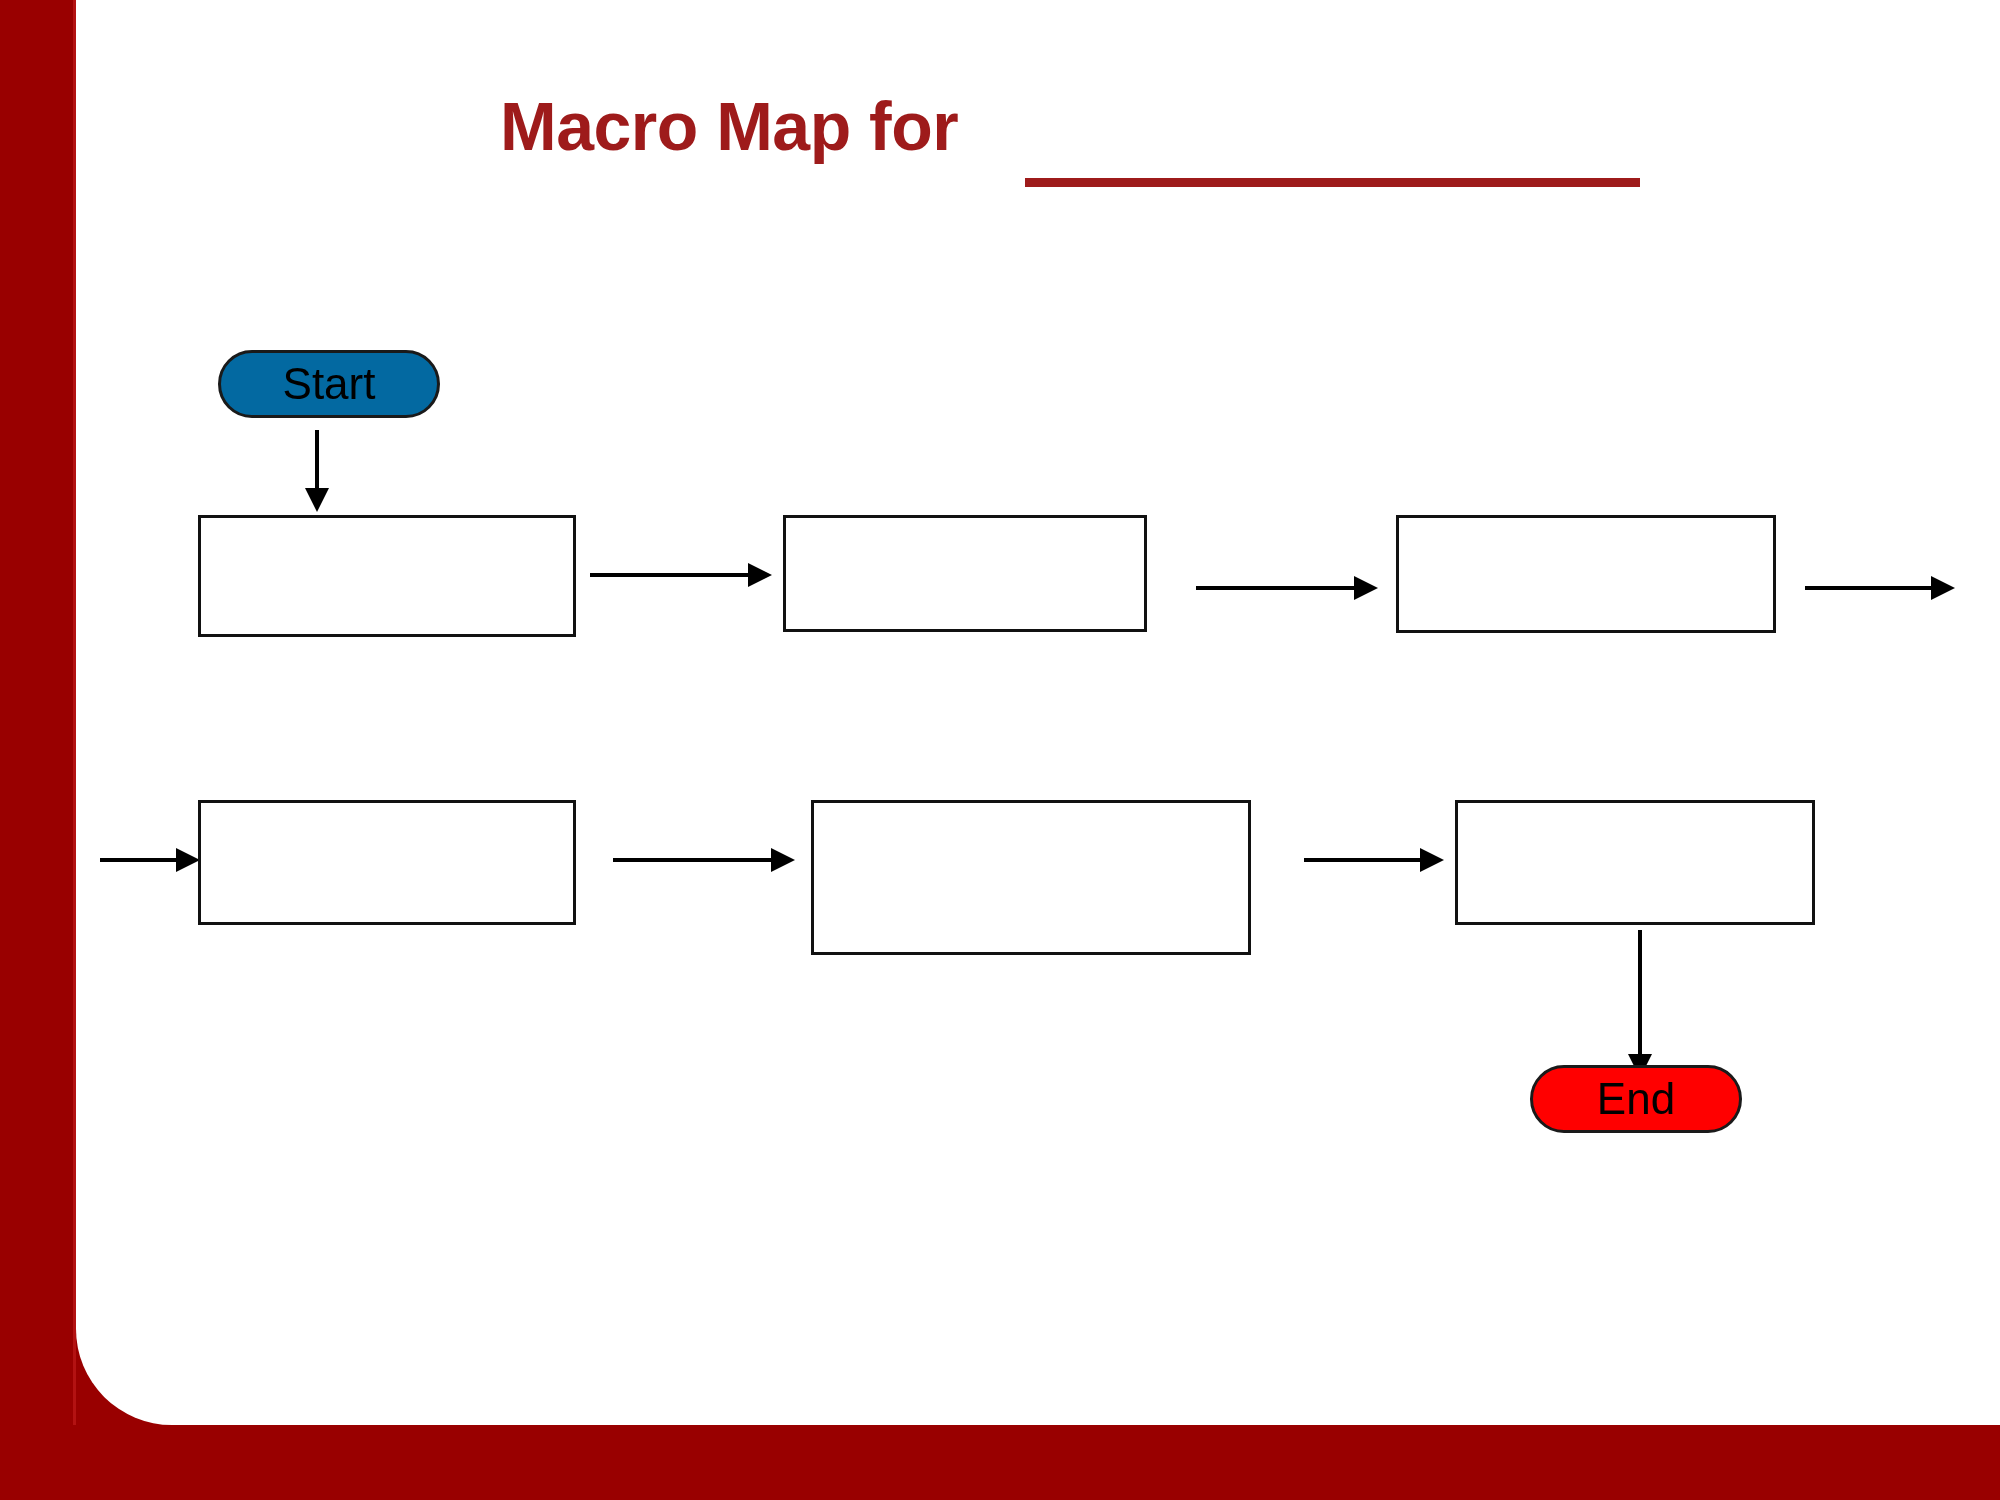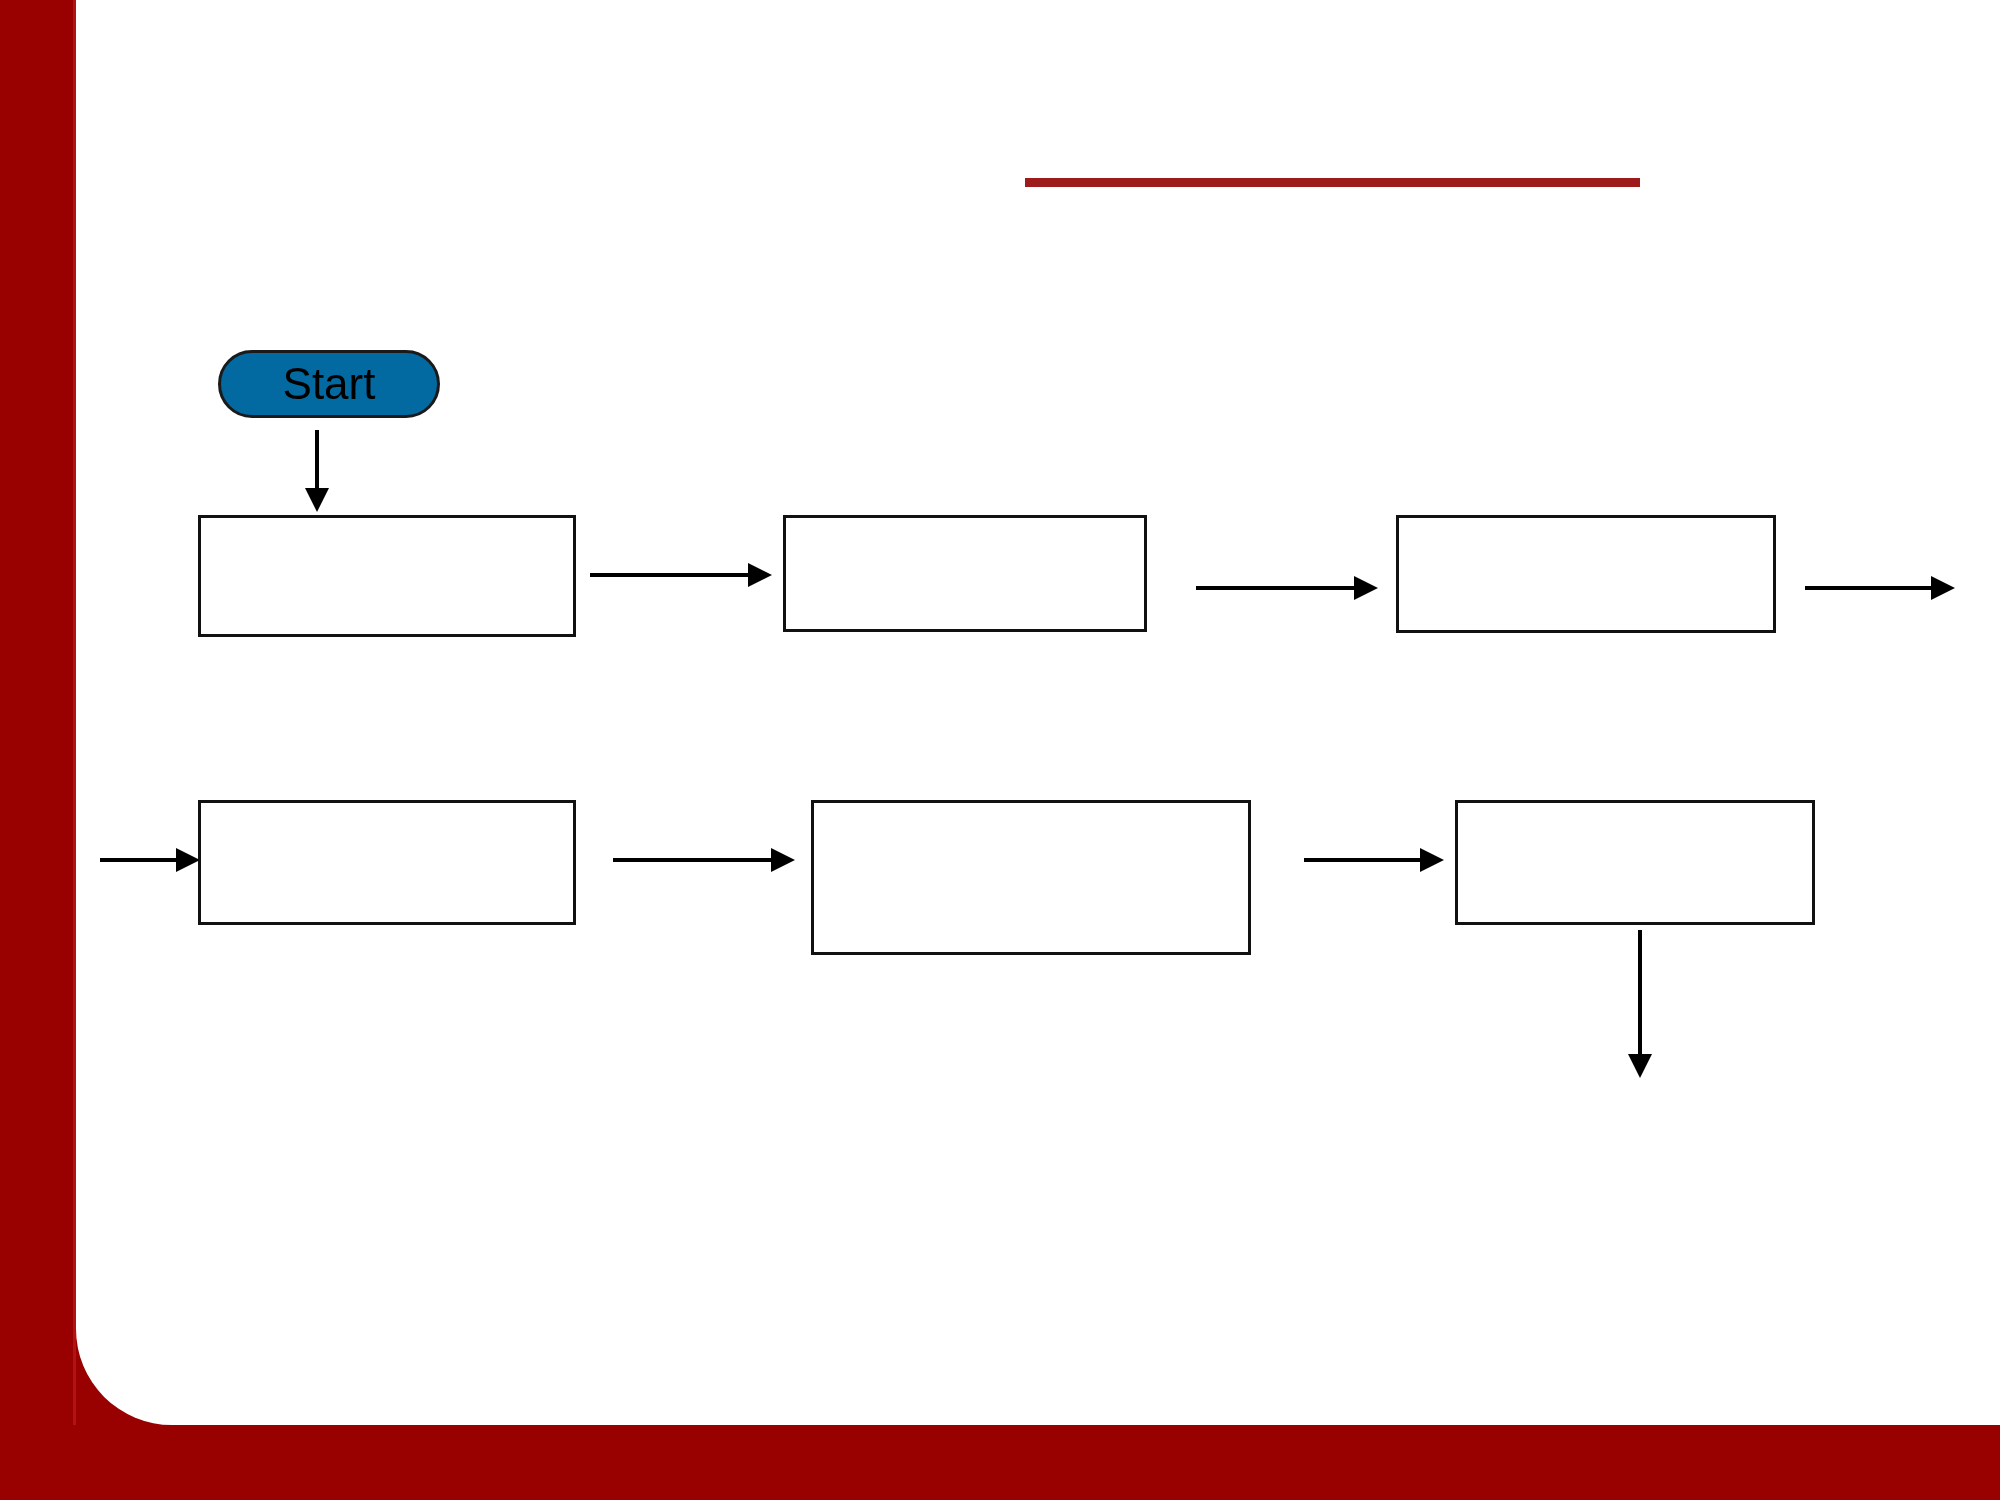--- a/index.html
+++ b/index.html
@@ -165,20 +165,21 @@
 <body>
 
 <div id="slide">
 
   <div class="frame-left"></div>
   <div class="frame-edge-hilite"></div>
   <div class="frame-bottom"></div>
   <div class="frame-corner"></div>
 
   <div class="title-wrap">
+    <div class="title-text">Macro Map for</div>
     <div class="title-blank-line"></div>
   </div>
 
   <div class="pill start" style="left:218px; top:350px; width:222px; height:68px;">
     <span>Start</span>
   </div>
 
   <div class="arrow-v" style="left:305px; top:430px; height:82px;">
     <div class="shaft" style="height:58px;"></div>
     <div class="head" style="top:58px;"></div>
@@ -236,14 +237,17 @@
 
   <div class="proc-box" style="left:1455px; top:800px; width:360px; height:125px;">
     <span></span>
   </div>
 
   <div class="arrow-v" style="left:1628px; top:930px; height:148px;">
     <div class="shaft" style="height:124px;"></div>
     <div class="head" style="top:124px;"></div>
   </div>
 
+  <div class="pill end" style="left:1530px; top:1065px; width:212px; height:68px;">
+    <span>End</span>
+  </div>
 
 </div>
 
 </body></html>

